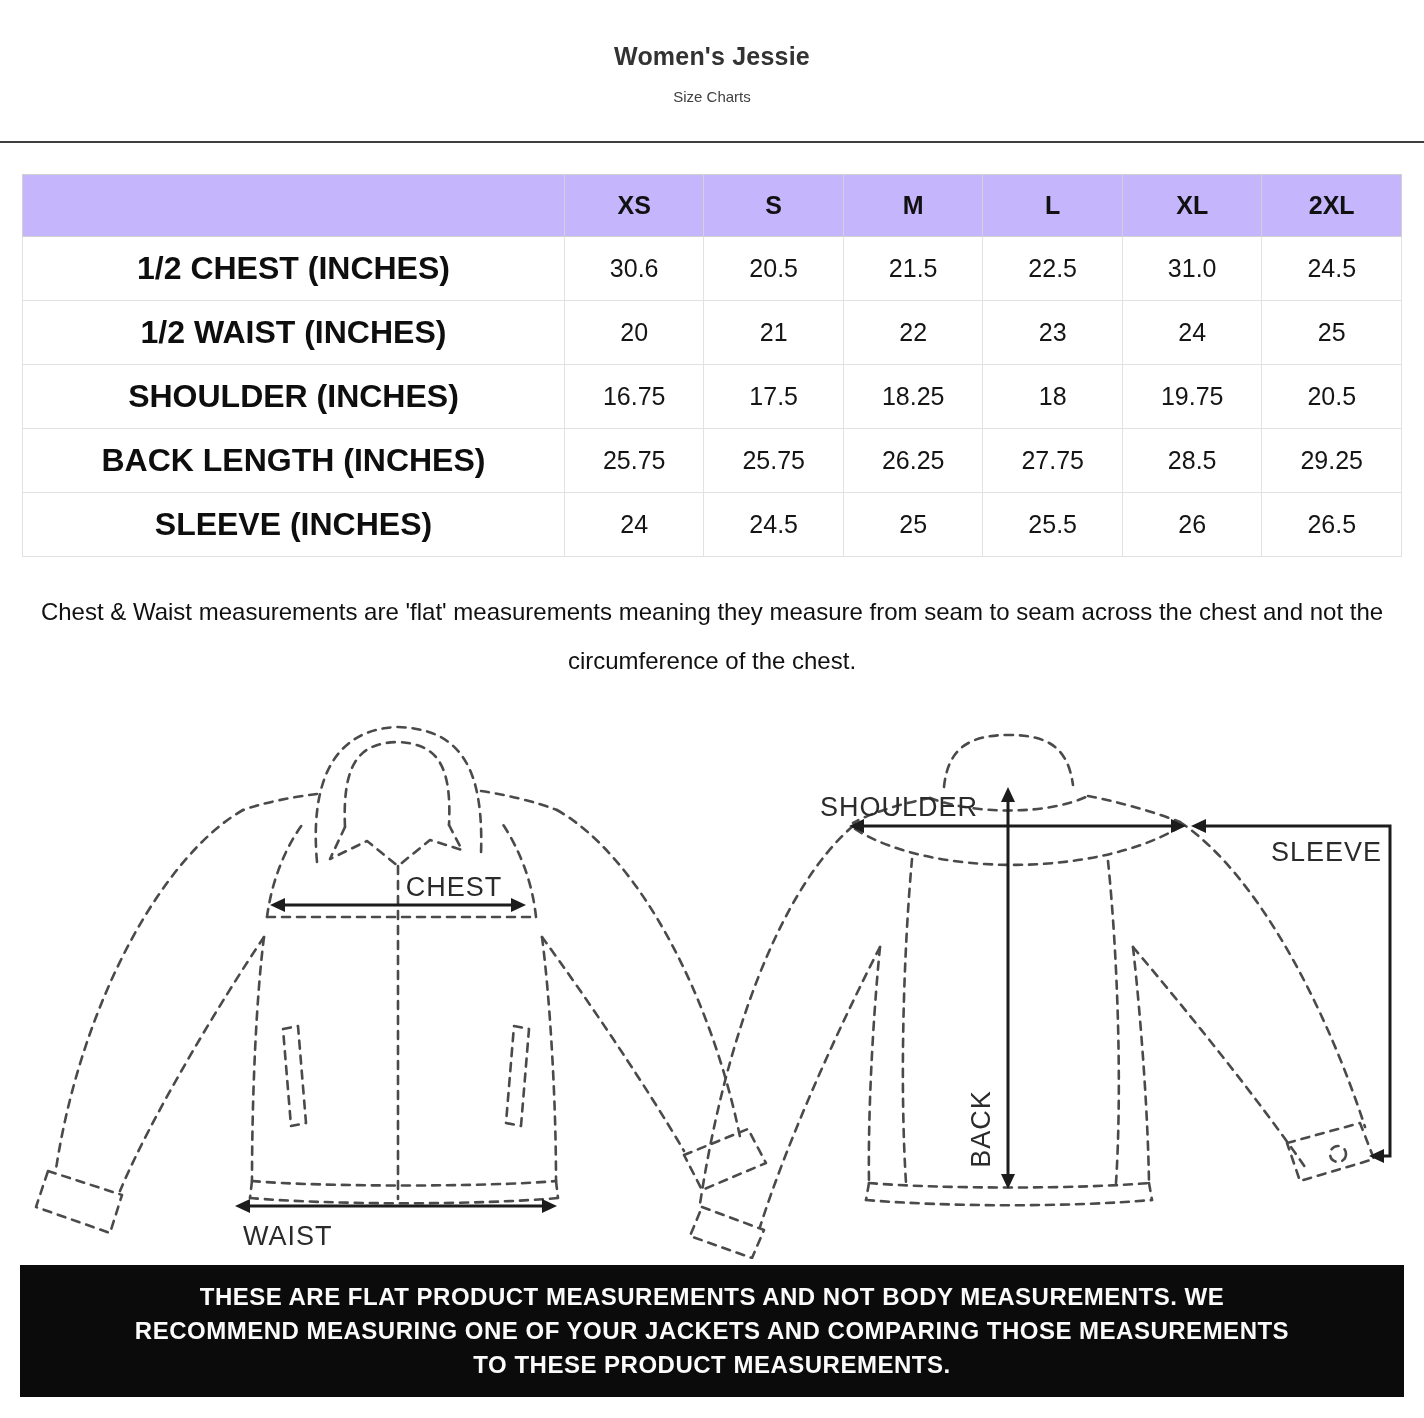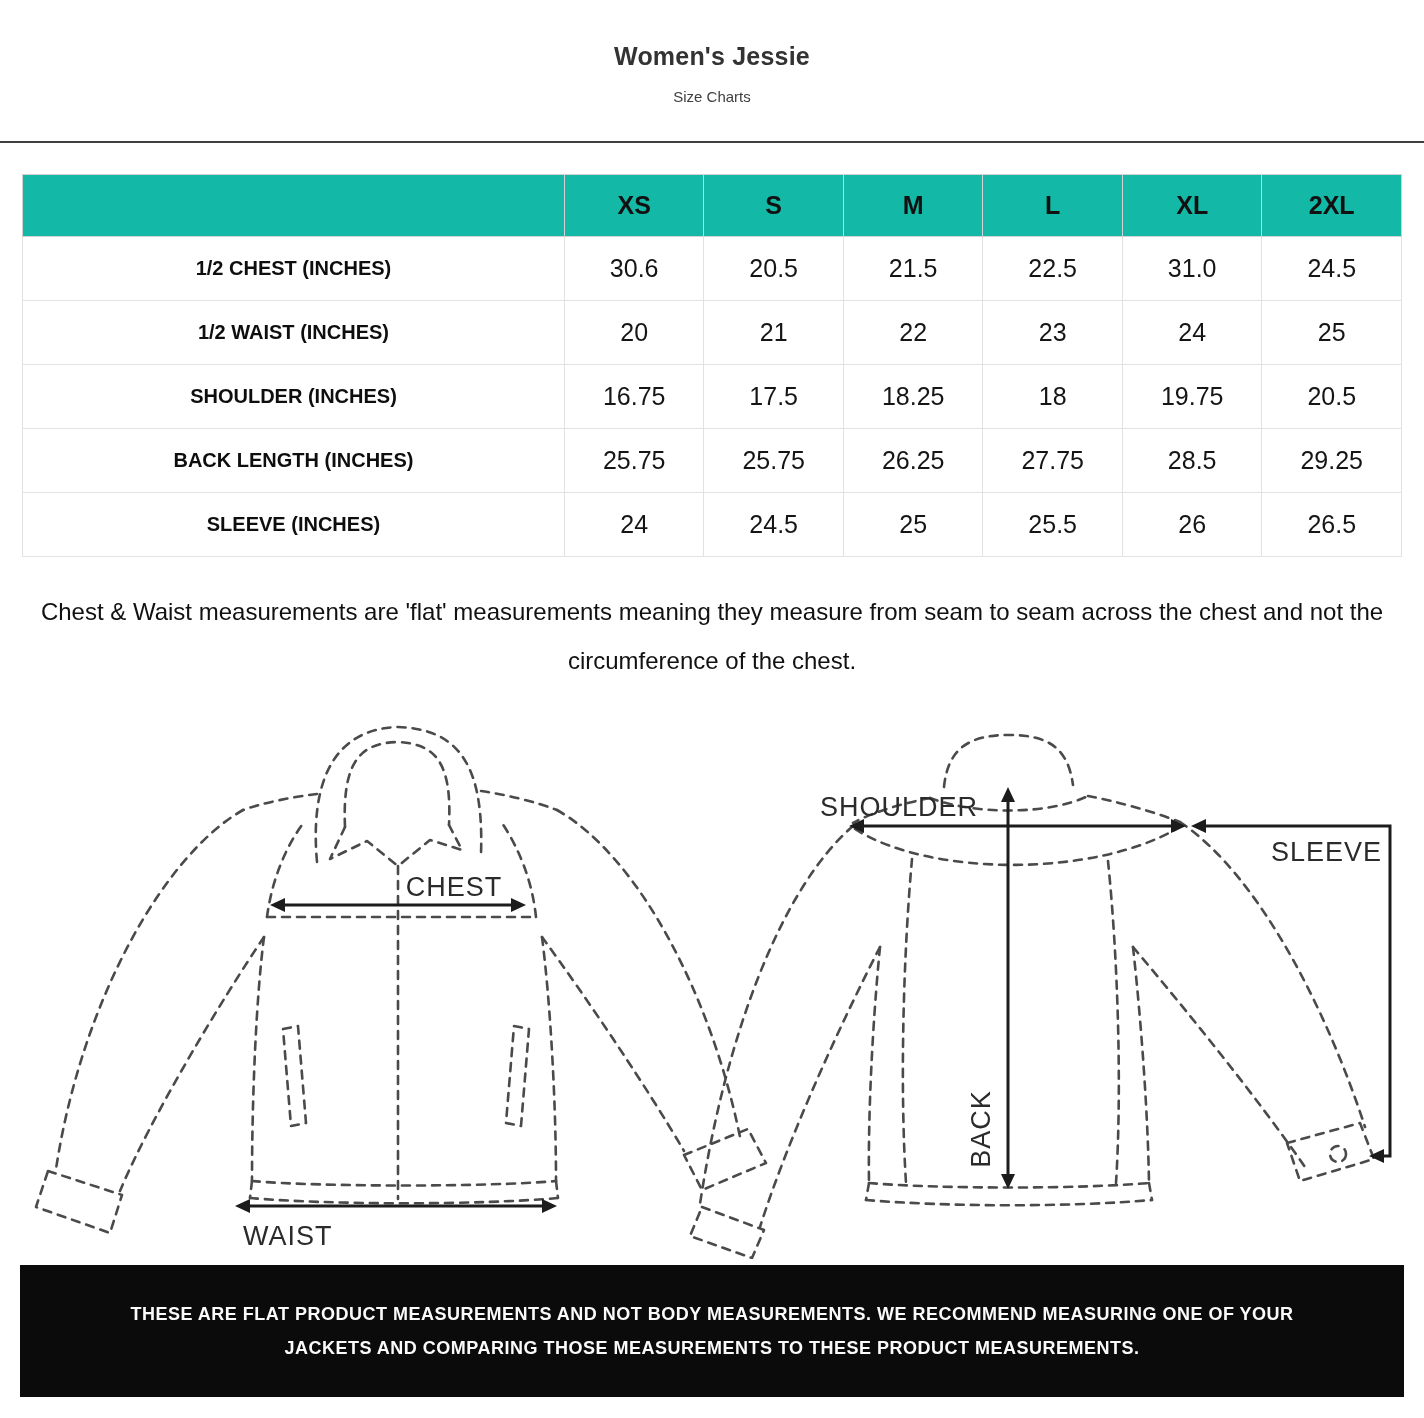--- a/index.html
+++ b/index.html
@@ -17,37 +17,37 @@
 
   table.size-chart {
     width: calc(100% - 44px);
     margin: 31px 22px 0 22px;
     border-collapse: collapse;
     table-layout: fixed;
     border: 1px solid #d9d9d9;
   }
   table.size-chart col.label-col { width: 39.3%; }
   table.size-chart th {
-    background: #14b8a6;
+    background: #c4b5fd;
     height: 62px;
     font-size: 25px;
     font-weight: bold;
     color: #111111;
     border: 1px solid #d2d2d2;
     text-align: center;
   }
   table.size-chart td {
     height: 64px;
     font-size: 25px;
     color: #151515;
     border: 1px solid #e2e2e2;
     text-align: center;
     background: #ffffff;
   }
-  table.size-chart td.rowlabel { font-weight: bold; font-size: 20px; color: #0e0e0e; }
+  table.size-chart td.rowlabel { font-weight: bold; font-size: 32px; color: #0e0e0e; }
 
   .note {
     margin: 30px auto 0 auto;
     max-width: 1395px;
     text-align: center;
     font-size: 24px;
     line-height: 49px;
     color: #111111;
   }
 
@@ -60,21 +60,21 @@
   .banner {
     margin: 6px 20px 0 20px;
     height: 132px;
     background: #0b0b0b;
     display: flex; align-items: center; justify-content: center;
   }
   .banner-text {
     max-width: 1180px;
     text-align: center;
     color: #fbfbfb;
-    font-size: 18px;
+    font-size: 24px;
     font-weight: bold;
     line-height: 34px;
     letter-spacing: 0.5px;
   }
 </style>
 </head>
 <body>
 
 <div class="page-header">
   <div class="page-title">Women's Jessie</div>

